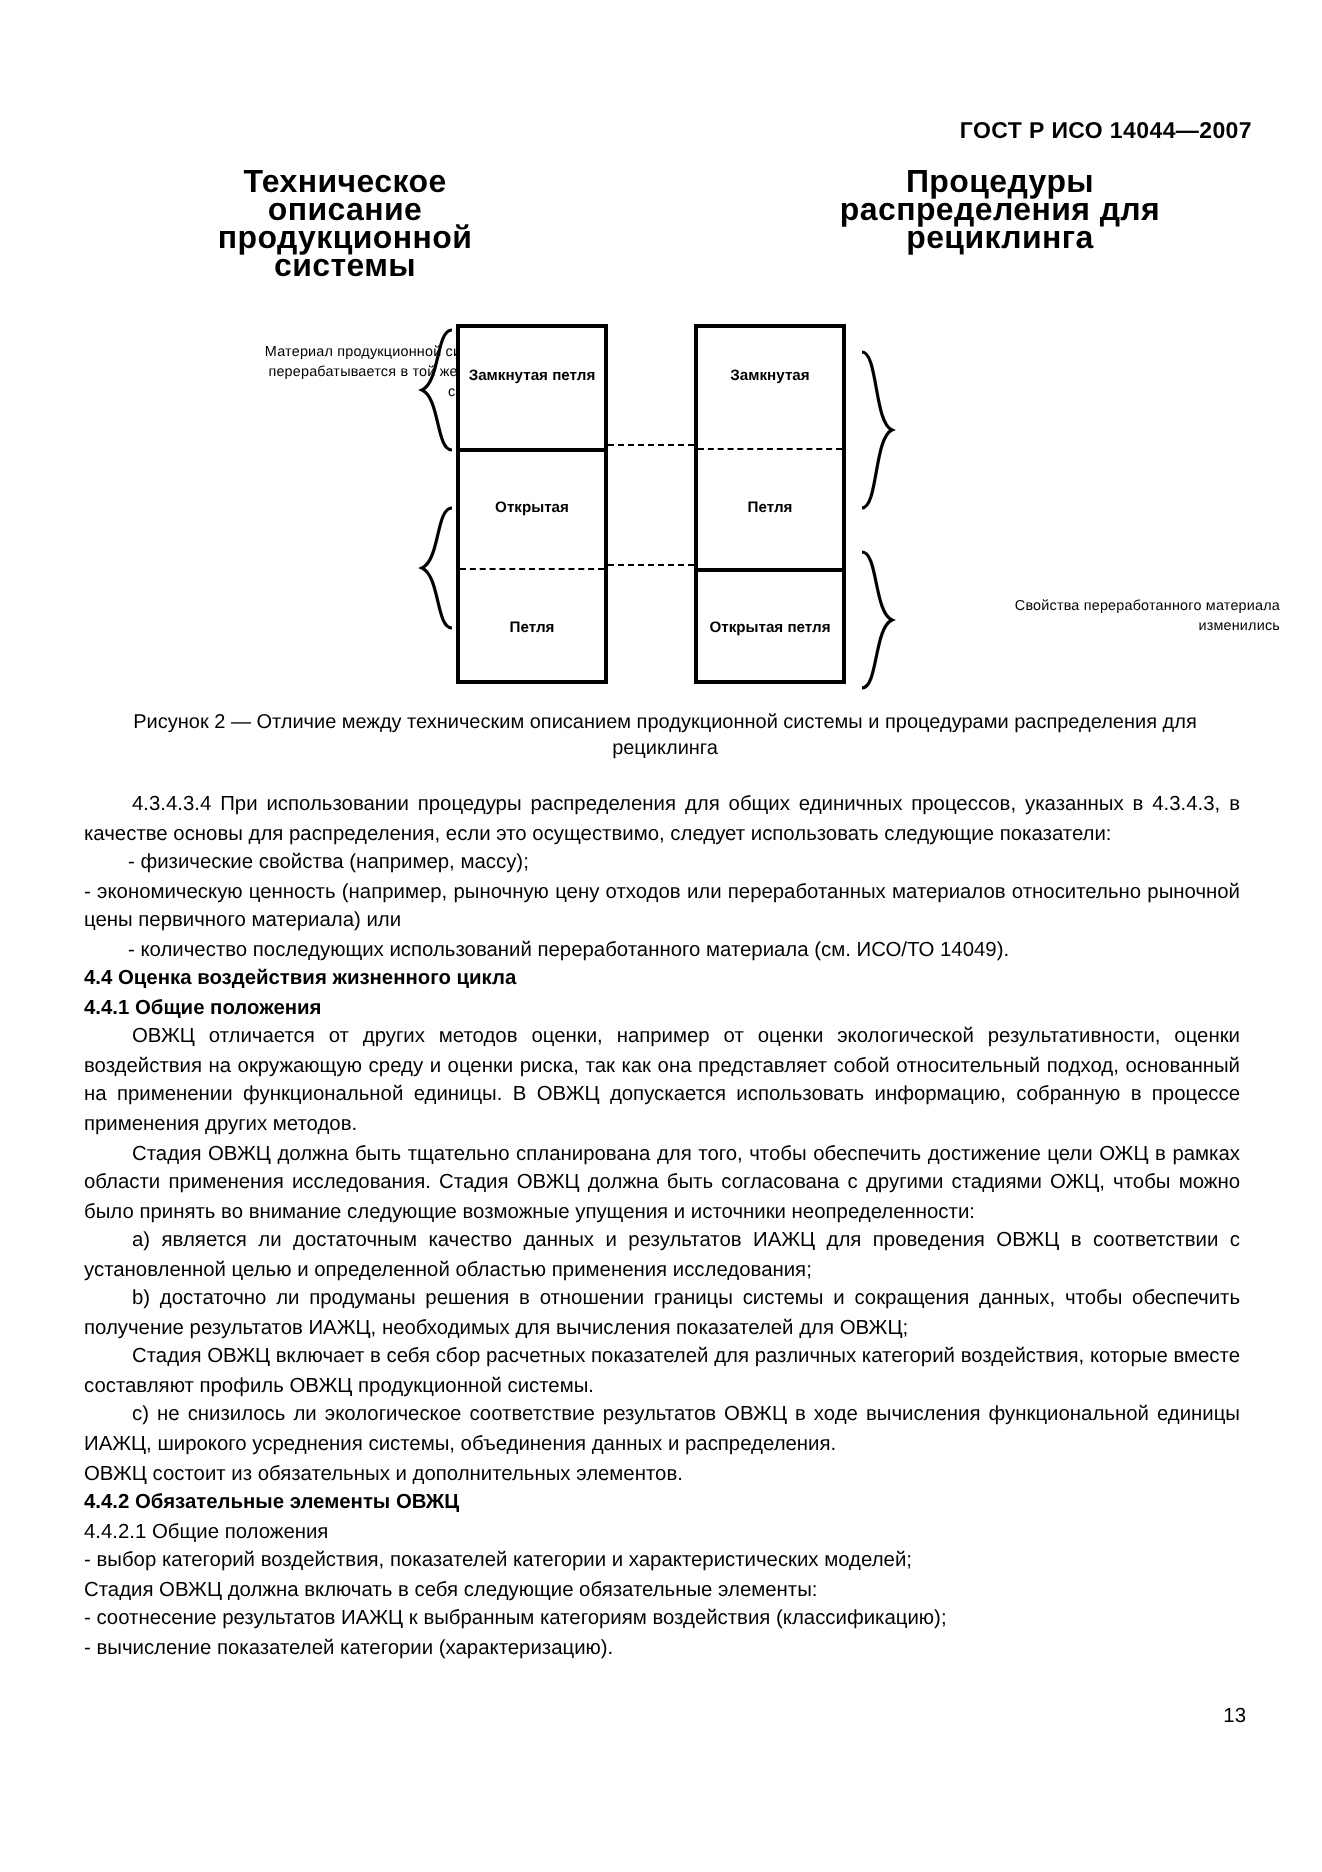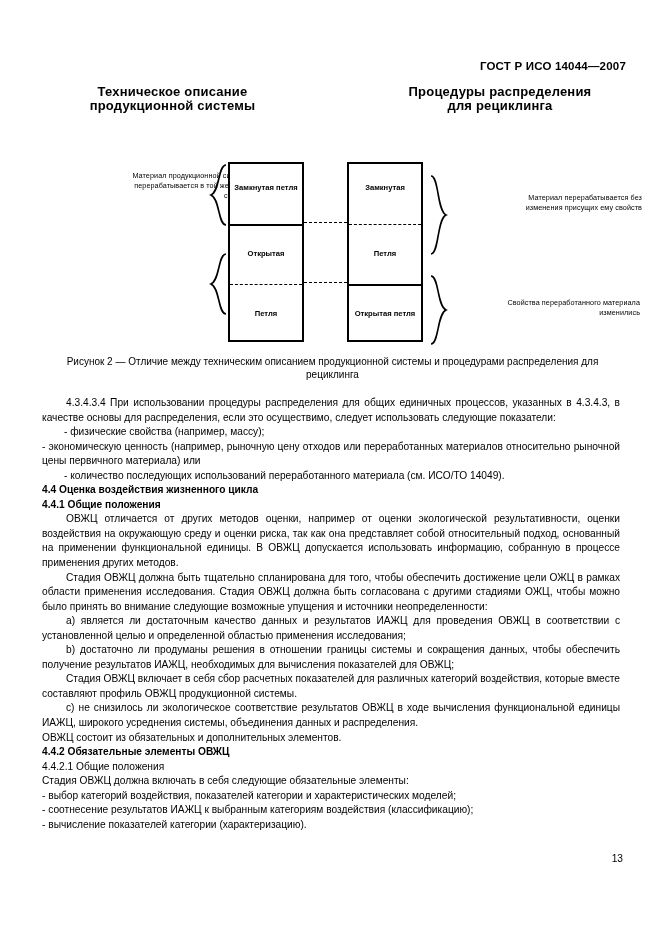--- a/index.html
+++ b/index.html
@@ -38,21 +38,21 @@
     position: absolute;
     left: 0;
     top: 85px;
     width: 661px;
     height: 265px;
   }
 
   .fig-title {
     position: absolute;
     font-weight: bold;
-    font-size: 13px;
+    font-size: 16px;
     line-height: 14px;
     text-align: center;
     letter-spacing: 0.2px;
   }
   .fig-title.left {
     left: 85px;
     top: 0px;
     width: 175px;
   }
   .fig-title.right {
@@ -184,21 +184,20 @@
 <div class="page">
 
   <div class="doc-header">ГОСТ Р ИСО 14044—2007</div>
 
   <div class="figure">
 
     <div class="fig-title left">Техническое описание продукционной системы</div>
     <div class="fig-title right">Процедуры распределения для рециклинга</div>
 
     <div class="annot l1">Материал продукционной системы перерабатывается в той же самой системе</div>
-    <div class="annot r1">Материал перерабатывается без изменения присущих ему свойств</div>
     <div class="annot r2">Свойства переработанного материала изменились</div>
 
     <svg class="brace" style="left:207px; top:79px;" width="20" height="62" viewBox="0 0 20 62">
       <path d="M19 1 C11 1 13 27 4 31 C13 35 11 61 19 61" fill="none" stroke="#000" stroke-width="1.6"></path>
     </svg>
     <svg class="brace" style="left:207px; top:168px;" width="20" height="62" viewBox="0 0 20 62">
       <path d="M19 1 C11 1 13 27 4 31 C13 35 11 61 19 61" fill="none" stroke="#000" stroke-width="1.6"></path>
     </svg>
 
     <svg class="brace" style="left:430px; top:90px;" width="20" height="80" viewBox="0 0 20 80">
@@ -255,23 +254,23 @@
     <p class="indent">Стадия ОВЖЦ включает в себя сбор расчетных показателей для различных категорий воздействия, которые вместе составляют профиль ОВЖЦ продукционной системы.</p>
 
     <p class="indent">c)  не снизилось ли экологическое соответствие результатов ОВЖЦ в ходе вычисления функциональной единицы ИАЖЦ, широкого усреднения системы, объединения данных и распределения.</p>
 
     <p class="ni">ОВЖЦ состоит из обязательных и дополнительных элементов.</p>
 
     <p class="hd">4.4.2  Обязательные элементы ОВЖЦ</p>
 
     <p class="hd-sub">4.4.2.1  Общие положения</p>
 
+    <p class="ni">- выбор категорий воздействия, показателей категории и характеристических моделей;</p>
+
     <p class="ni">Стадия ОВЖЦ должна включать в себя следующие обязательные элементы:</p>
-
-    <p class="ni">- выбор категорий воздействия, показателей категории и характеристических моделей;</p>
 
     <p class="ni">- соотнесение результатов ИАЖЦ к выбранным категориям воздействия (классификацию);</p>
 
     <p class="ni">- вычисление показателей категории (характеризацию).</p>
   </div>
 
   <div class="pageno">13</div>
 
 </div>
 

